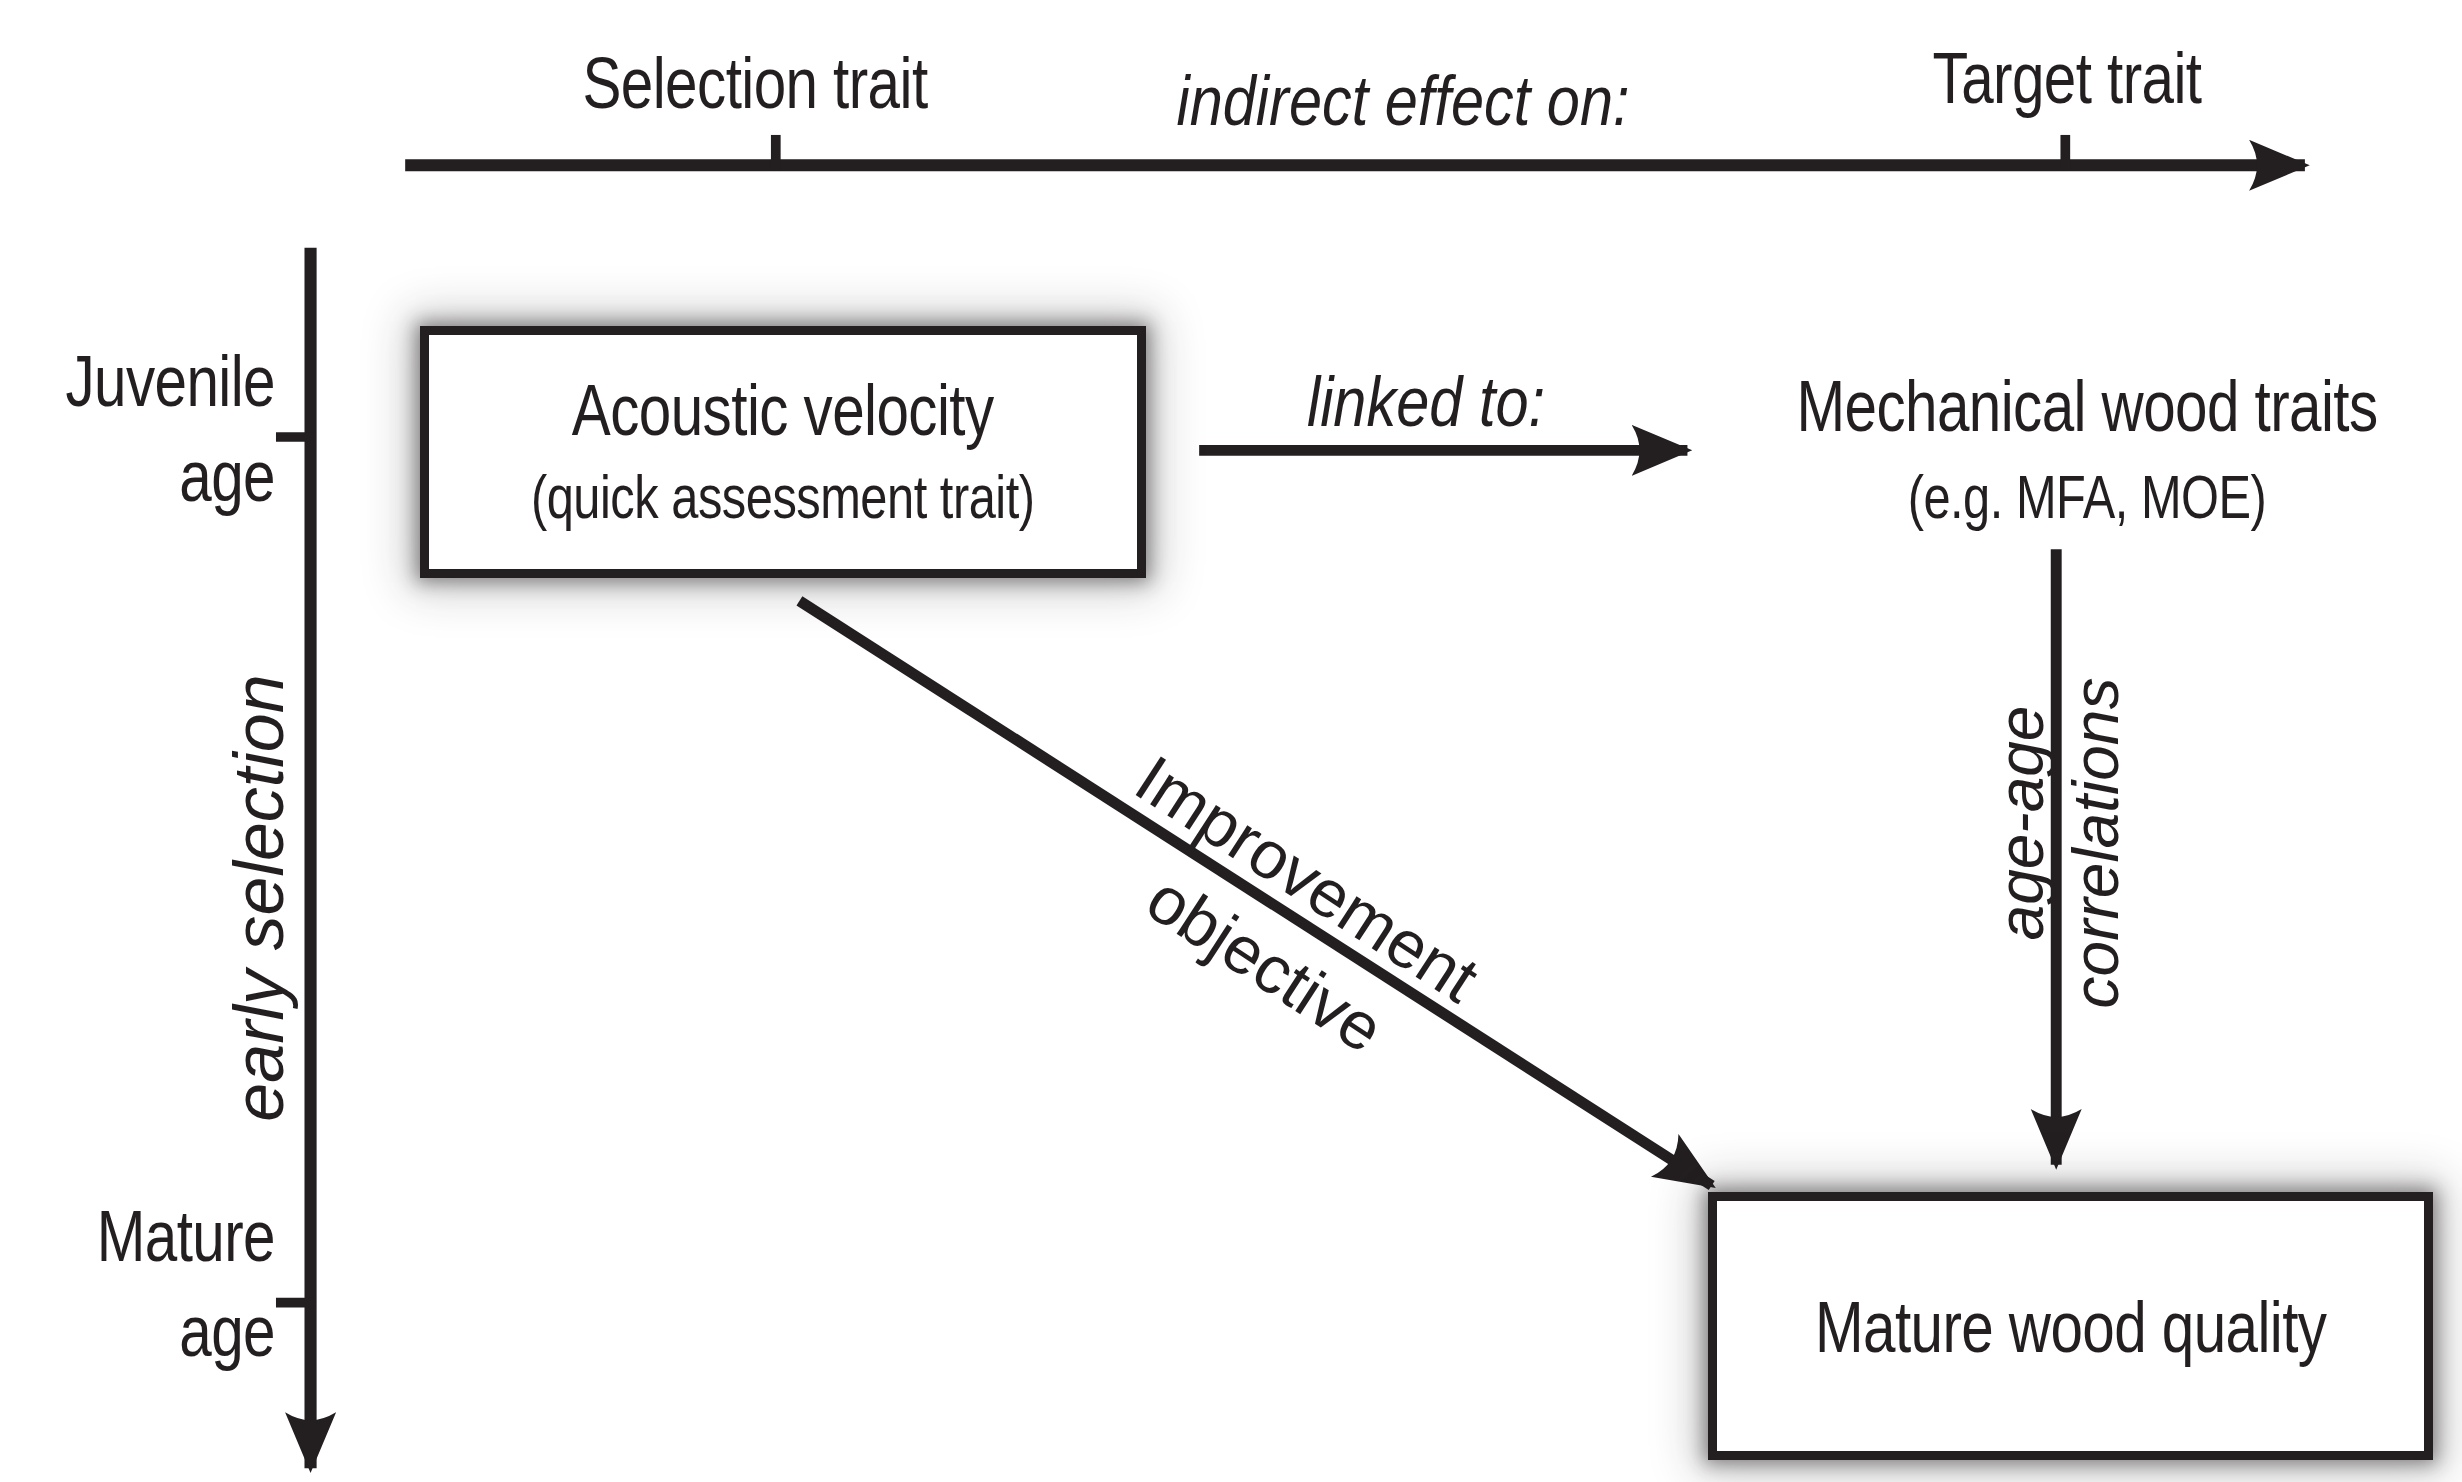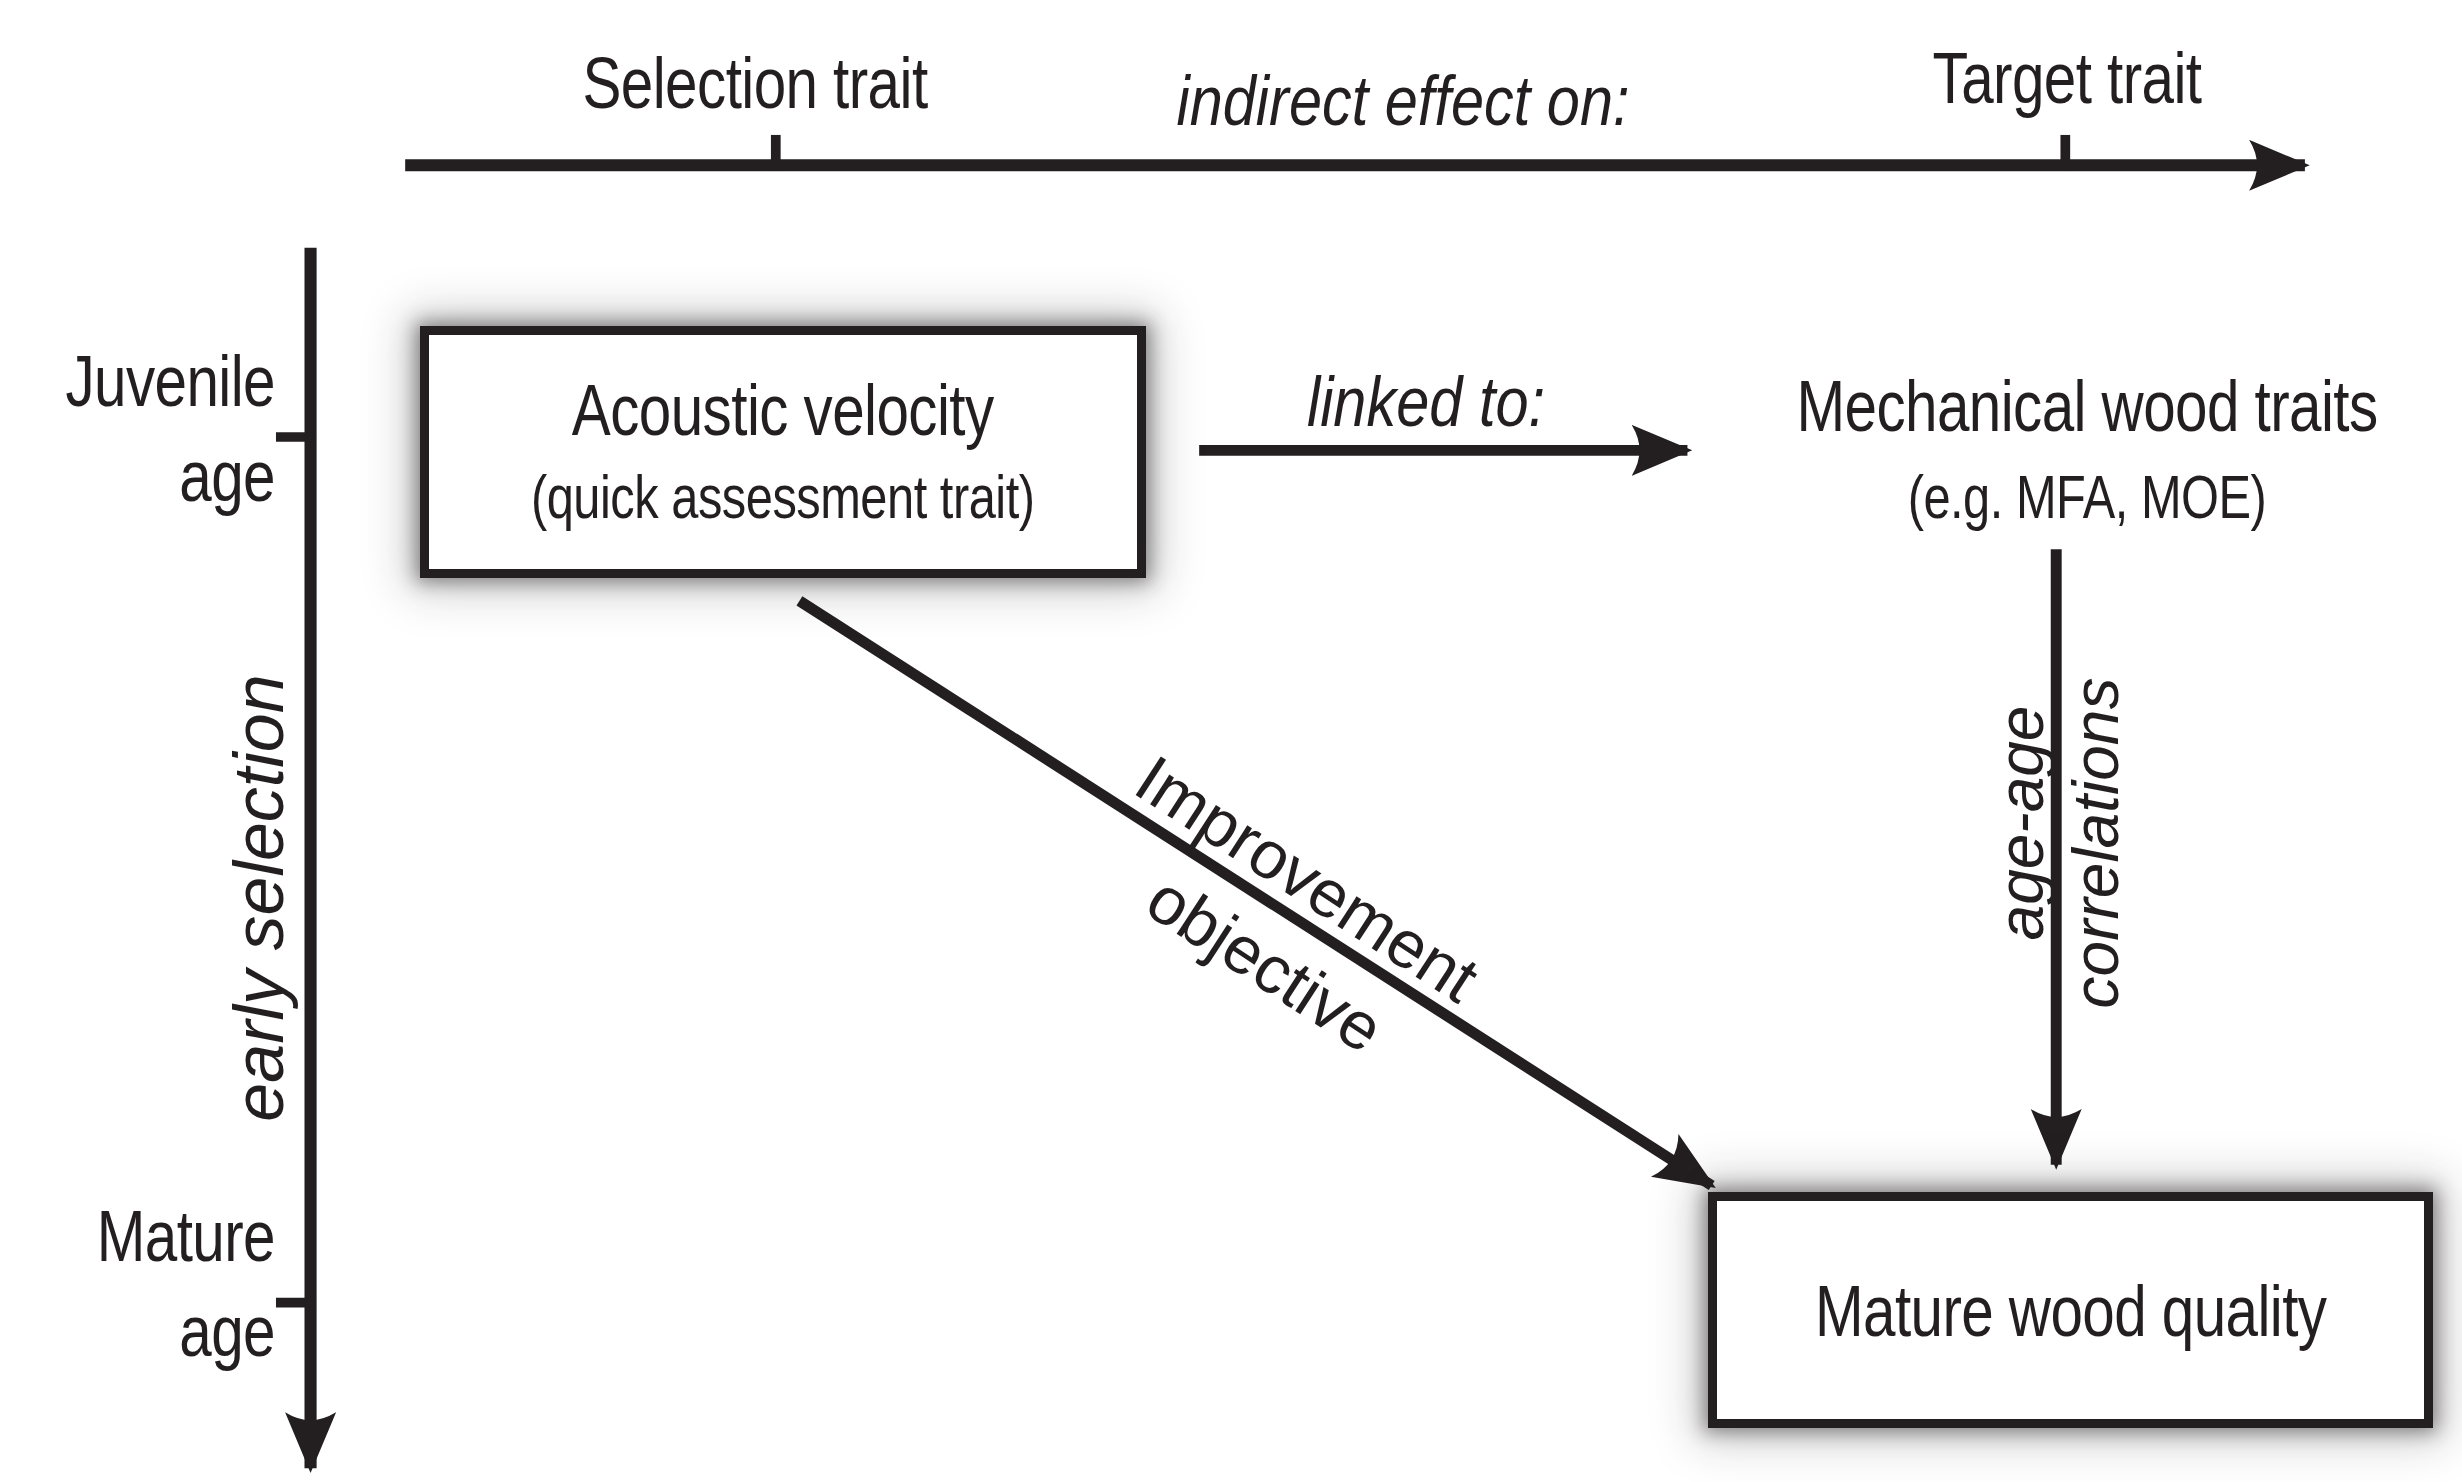--- a/index.html
+++ b/index.html
@@ -96,18 +96,18 @@
 
 <div class="lbl big cond" style="left:2087px;top:406px;">Mechanical wood traits</div>
 <div class="lbl sub cond" style="left:2087px;top:497px;">(e.g. MFA, MOE)</div>
 
 <div class="lbl rot-ccw-i" style="left:2022px;top:823px;">age-age</div>
 <div class="lbl rot-ccw-i" style="left:2097px;top:843px;">correlations</div>
 
 <div class="lbl rot-diag" style="left:1307px;top:879px;">Improvement</div>
 <div class="lbl rot-diag" style="left:1265px;top:964px;">objective</div>
 
-<div class="node-box" style="left:1708px;top:1192px;width:725px;height:236px;">
+<div class="node-box" style="left:1708px;top:1192px;width:725px;height:268px;">
   <div class="inner">
     <div class="node-title">Mature wood quality</div>
   </div>
 </div>
 
 
 </body></html>

